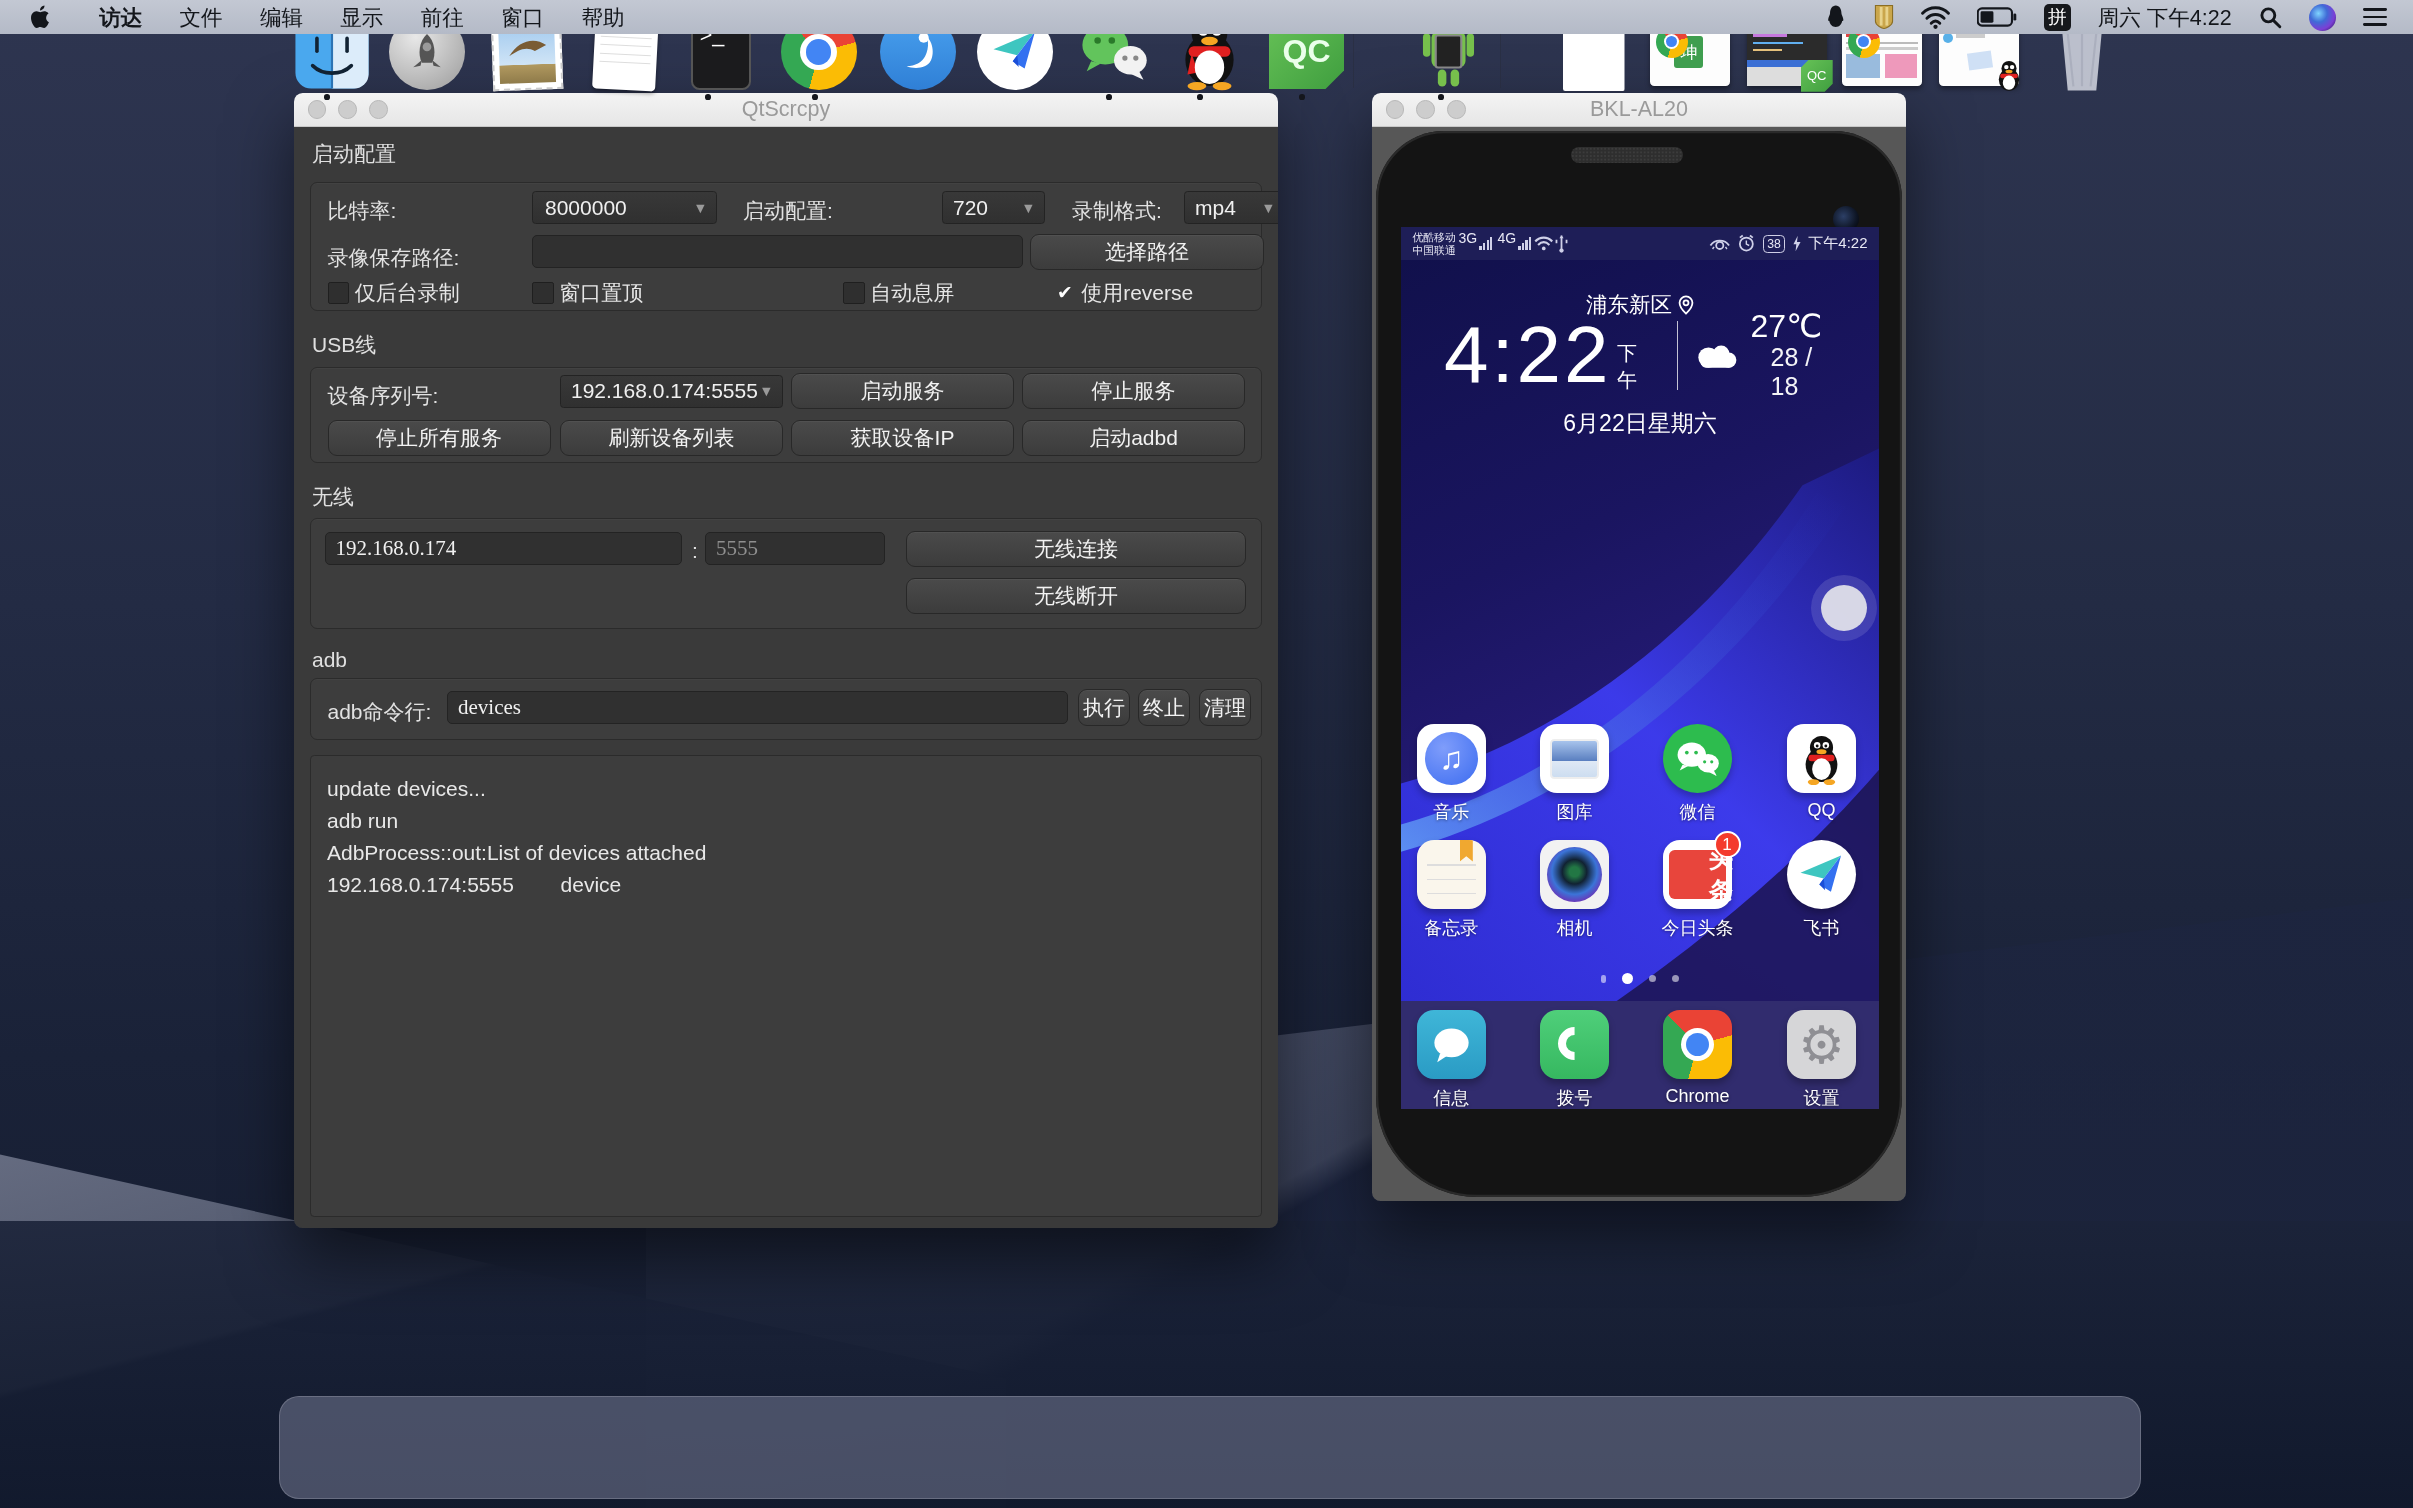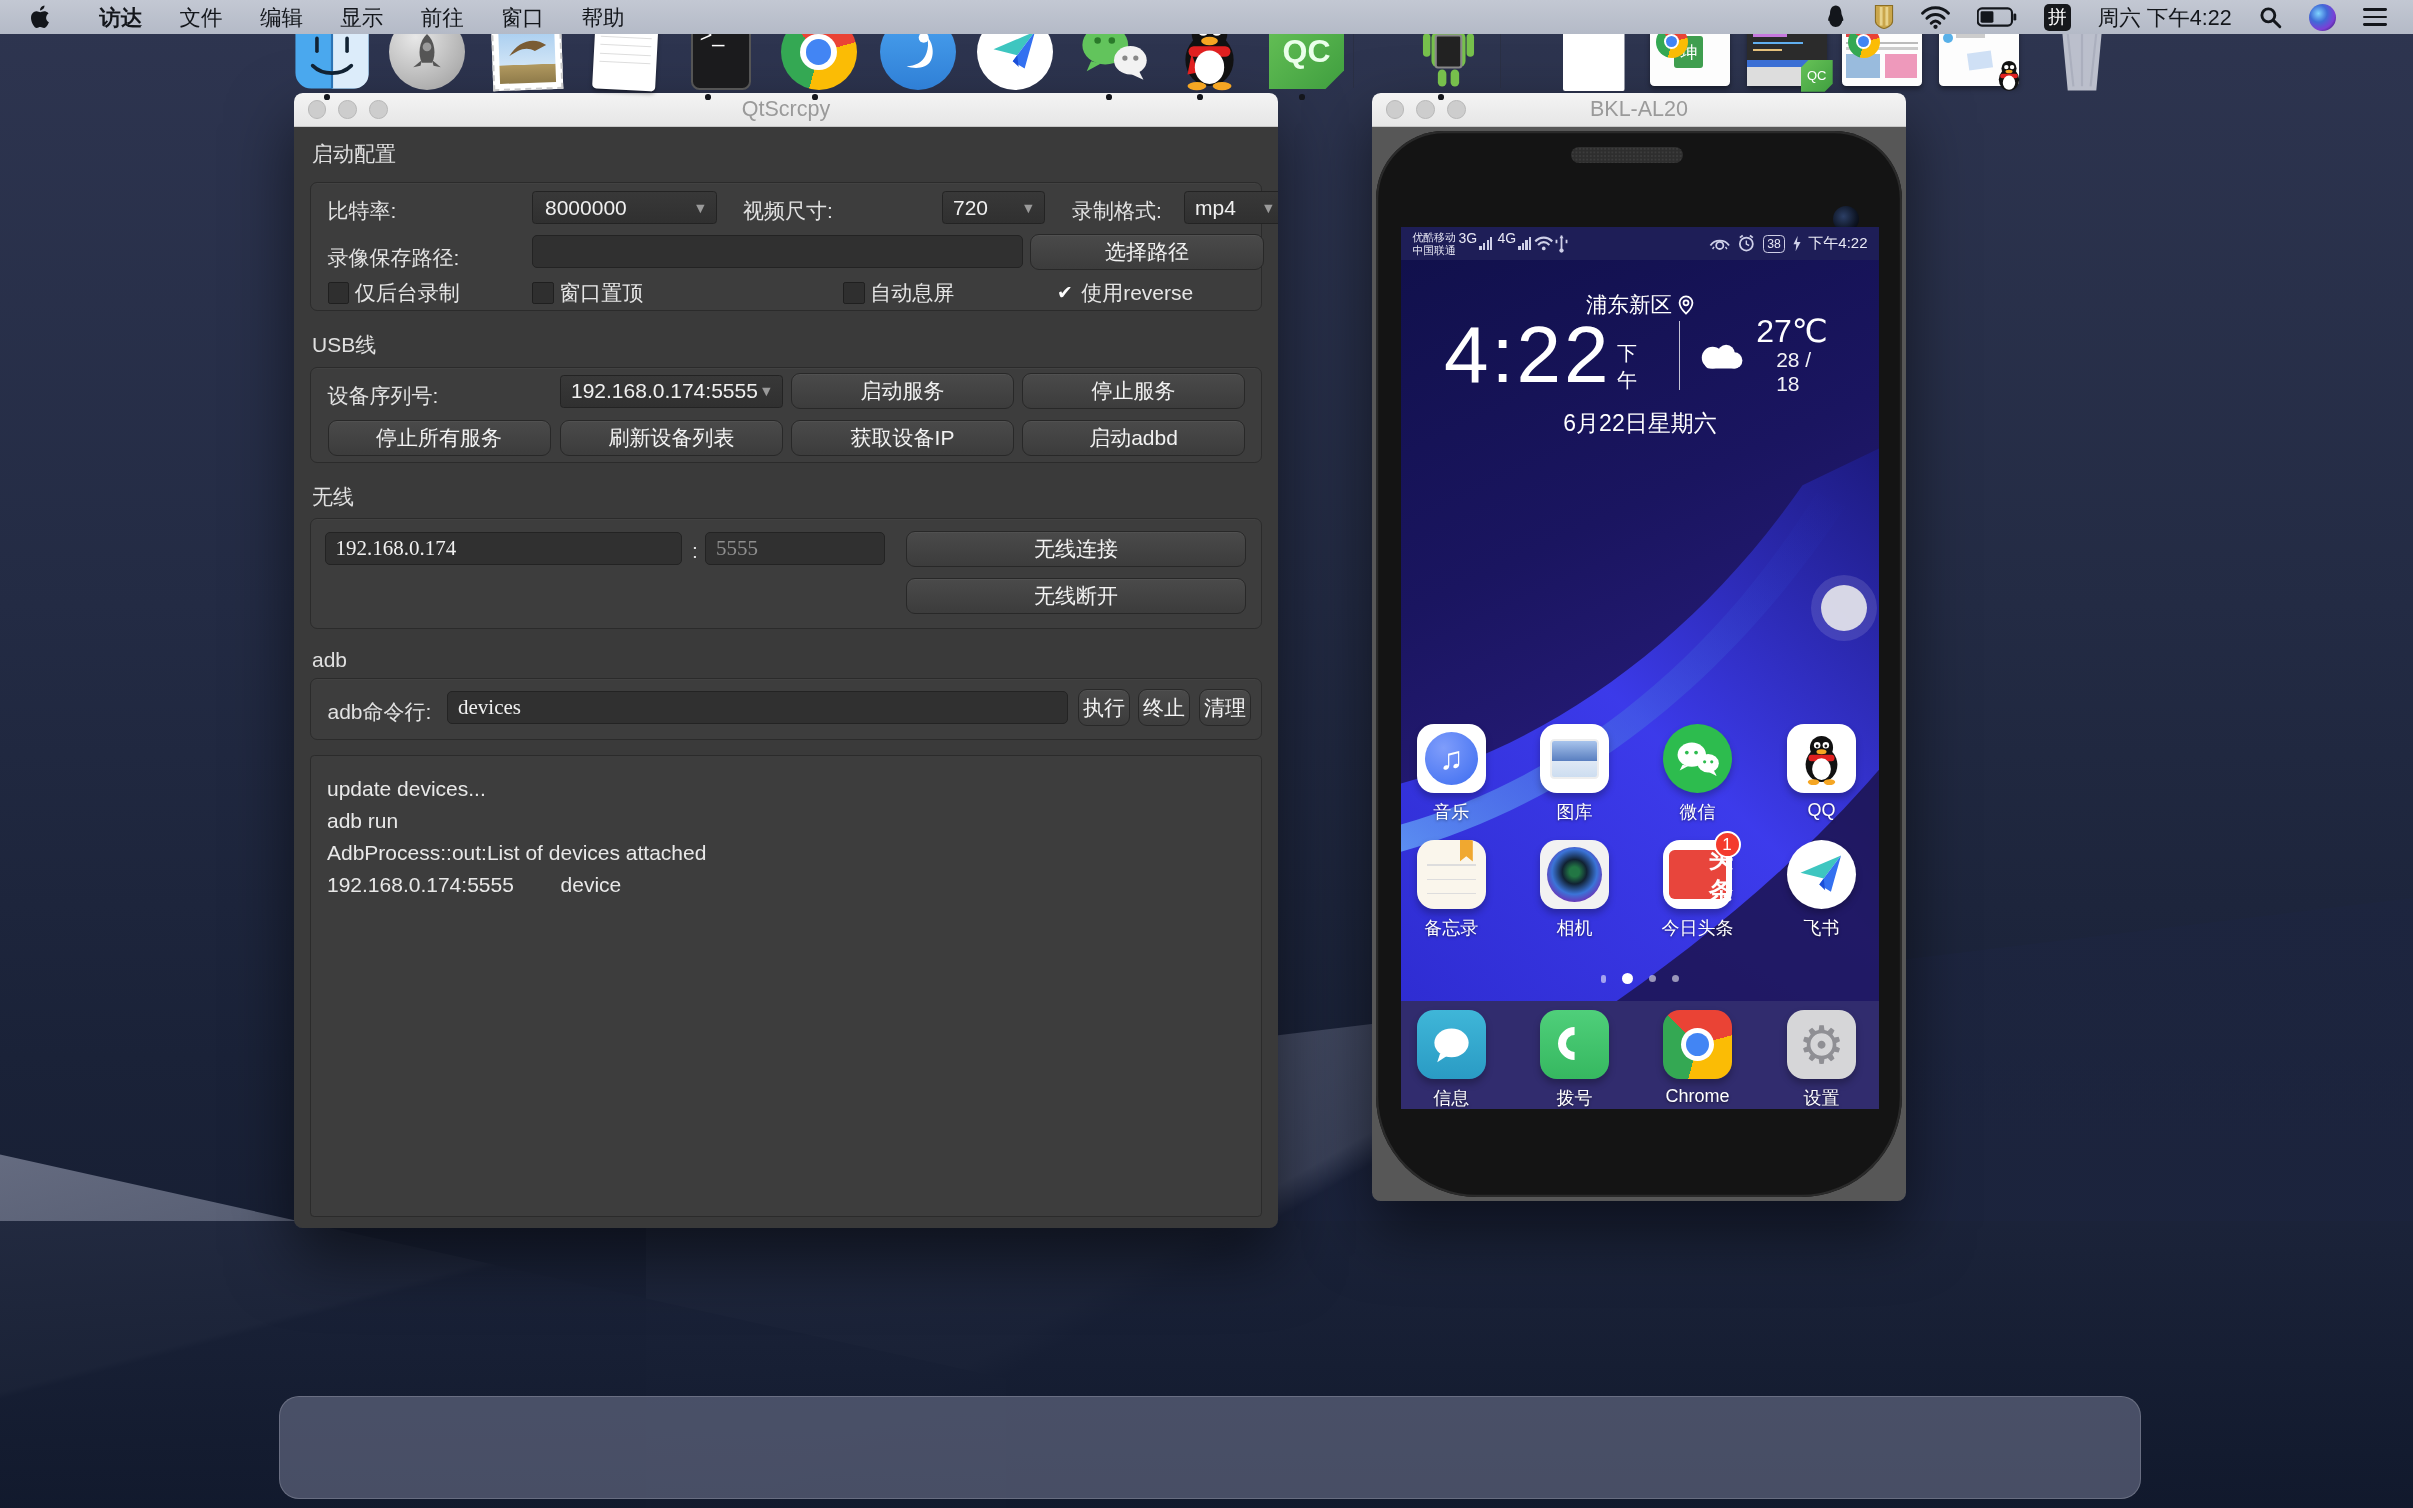--- a/index.html
+++ b/index.html
@@ -87,21 +87,21 @@
   .sigbars i { width:2.2px; background:#cfd0e8; display:block; }
   .netlbl { font-size:14px; margin-left:2.9px; align-self:flex-start; margin-top:2.9px; }
 
   .ph-loc { position:absolute; left:0; top:63px; width:478px; text-align:center; color:#fff; font-size:21.5px; z-index:4;}
   .clock-wrap { position:absolute; left:43px; top:85px; width:391px; height:86px; display:flex; align-items:center; z-index:4;}
   .big-clock { font-size:80px; font-weight:200; color:#fff; letter-spacing:2.9px; line-height:80px;}
   .ampm { font-size:20px; color:#fff; align-self:flex-end; margin:0 10px 4.3px 5.7px; }
   .vline { width:1.4px; height:69px; background:rgba(255,255,255,.75); margin:0 14.4px; }
   .weather { display:flex; align-items:center; gap:10px; color:#fff; }
   .w-temps .t1 { font-size:32px; line-height:34px; }
-  .w-temps .t2 { font-size:21px; opacity:.95;margin-left:20px; }
+  .w-temps .t2 { font-size:25px; opacity:.95;margin-left:20px; }
   .ph-date { position:absolute; left:0; top:181px; width:478px; text-align:center; color:#fff; font-size:23px; z-index:4;}
 
   .assist-ball { position:absolute; left:420px; top:358px; width:46px; height:46px; border-radius:50%;
                  background:rgba(230,230,235,.92); box-shadow:0 0 0 10px rgba(255,255,255,.12); z-index:4; }
 
   .app { position:absolute; width:79px; text-align:center; z-index:4; }
   .app .ic { width:69px; height:69px; margin:0 auto; border-radius:17px; position:relative;
              display:flex; align-items:center; justify-content:center; box-shadow:0 4.3px 7.2px rgba(0,0,0,.25); }
   .app .lbl { margin-top:7.2px; color:#fff; font-size:18px; white-space:nowrap; text-shadow:0 1.4px 2.9px rgba(0,0,0,.5); }
   .badge { position:absolute; top:-8.6px; right:-8.6px; min-width:27px; height:27px; background:#f43b2d; color:#fff;
@@ -204,21 +204,21 @@
   </div>
   <div class="qt-body">
 
     <div class="sect-label" style="top:13px;">启动配置</div>
     <div class="grp" style="top:55px; height:129px;">
       <span class="qlabel" style="position:absolute; left:16.5px; top:14.4px;">比特率:</span>
       <div class="combo" style="position:absolute; left:221px; top:8px; width:185px;padding-left:12px;">
         <span>8000000</span>
           <span class="arrow">▼</span>
       </div>
-      <span class="qlabel" style="position:absolute; left:432px; top:14.4px;">视频尺寸:</span>
+      <span class="qlabel" style="position:absolute; left:432px; top:14.4px;">启动配置:</span>
       <div class="combo" style="position:absolute; left:631px; top:8px; width:103px;">
         <span>720</span>
           <span class="arrow">▼</span>
       </div>
       <span class="qlabel" style="position:absolute; left:761px; top:14.4px;">录制格式:</span>
       <div class="combo" style="position:absolute; left:853px; top:8px; width:101px;margin-left:20px;">
         <span>mp4</span>
           <span class="arrow">▼</span>
       </div>
 

